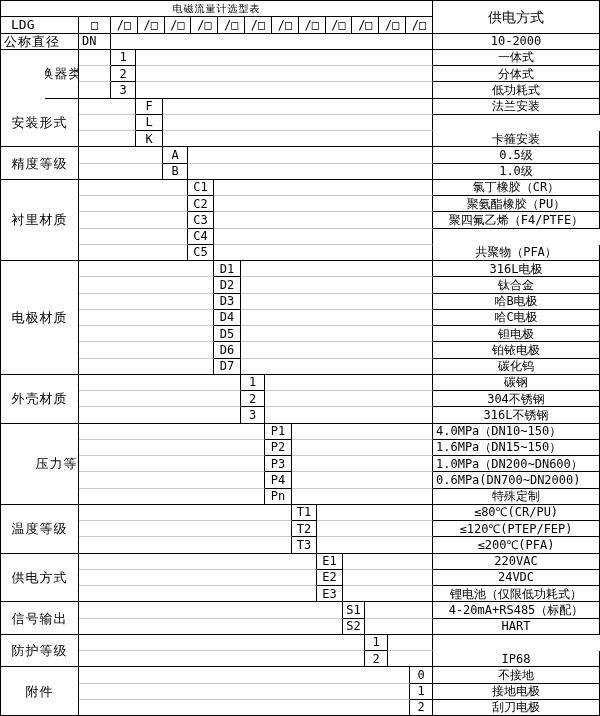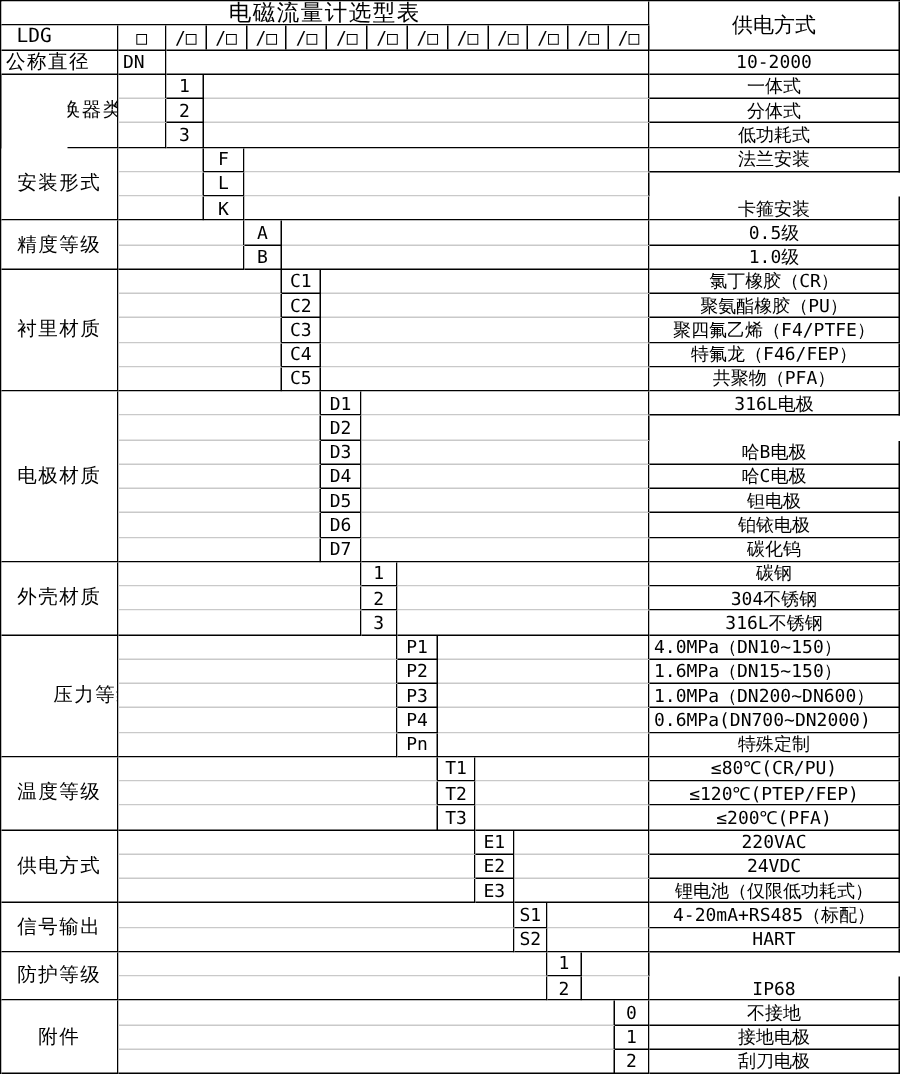--- a/index.html
+++ b/index.html
@@ -26,21 +26,21 @@
     box-sizing:border-box;
     border-right:1px solid var(--border);
     border-bottom:1px solid var(--border);
     background:var(--bg);
     display:flex;align-items:center;justify-content:center;
     overflow:hidden;white-space:nowrap;
     font-size:12px;line-height:1;
   }
   .cell.gray{border-bottom:1px solid var(--gridline);}
   .cell.al{justify-content:flex-start;padding-left:3px;}
-  .title-cell{grid-column:1/16;grid-row:1;font-size:15px;letter-spacing:1px;}
+  .title-cell{grid-column:1/16;grid-row:1;font-size:10px;letter-spacing:1px;}
   .func-header{grid-column:16;grid-row:1/3;font-size:14px;}
   .model-prefix{grid-column:1;grid-row:2;justify-content:flex-start;padding-left:10px;font-size:13px;}
   .model-first-box{grid-column:2;grid-row:2;}
   .slots{
     grid-column:3/16;grid-row:2;
     box-sizing:border-box;
     border-right:1px solid var(--border);
     border-bottom:1px solid var(--border);
     display:flex;background:var(--bg);
   }
@@ -122,33 +122,33 @@
     <div class="cell" style="grid-area: 13 / 6;">C2</div>
     <div class="cell gray" style="grid-area: 13 / 7 / auto / 16;"></div>
     <div class="cell" style="grid-area: 13 / 16;">聚氨酯橡胶（PU）</div>
     <div class="cell gray" style="grid-area: 14 / 2 / auto / 6;"></div>
     <div class="cell" style="grid-area: 14 / 6;">C3</div>
     <div class="cell gray" style="grid-area: 14 / 7 / auto / 16;"></div>
     <div class="cell" style="grid-area: 14 / 16;">聚四氟乙烯（F4/PTFE）</div>
     <div class="cell gray" style="grid-area: 15 / 2 / auto / 6;"></div>
     <div class="cell" style="grid-area: 15 / 6;">C4</div>
     <div class="cell gray" style="grid-area: 15 / 7 / auto / 16;"></div>
-    <div class="cell" style="grid-area: 15 / 16;">特氟龙（F46/FEP）</div>
     <div class="cell" style="grid-area: 16 / 2 / auto / 6;"></div>
     <div class="cell" style="grid-area: 16 / 6;">C5</div>
     <div class="cell" style="grid-area: 16 / 7 / auto / 16;"></div>
     <div class="cell" style="grid-area: 16 / 16;">共聚物（PFA）</div>
     <div class="cell label" style="grid-area: 17 / 1 / span 7;">电极材质</div>
     <div class="cell gray" style="grid-area: 17 / 2 / auto / 7;"></div>
     <div class="cell" style="grid-area: 17 / 7;">D1</div>
     <div class="cell gray" style="grid-area: 17 / 8 / auto / 16;"></div>
     <div class="cell" style="grid-area: 17 / 16;">316L电极</div>
     <div class="cell gray" style="grid-area: 18 / 2 / auto / 7;"></div>
     <div class="cell" style="grid-area: 18 / 7;">D2</div>
     <div class="cell gray" style="grid-area: 18 / 8 / auto / 16;"></div>
+    <div class="cell" style="grid-area: 18 / 16;">钛合金</div>
     <div class="cell gray" style="grid-area: 19 / 2 / auto / 7;"></div>
     <div class="cell" style="grid-area: 19 / 7;">D3</div>
     <div class="cell gray" style="grid-area: 19 / 8 / auto / 16;"></div>
     <div class="cell" style="grid-area: 19 / 16;">哈B电极</div>
     <div class="cell gray" style="grid-area: 20 / 2 / auto / 7;"></div>
     <div class="cell" style="grid-area: 20 / 7;">D4</div>
     <div class="cell gray" style="grid-area: 20 / 8 / auto / 16;"></div>
     <div class="cell" style="grid-area: 20 / 16;">哈C电极</div>
     <div class="cell gray" style="grid-area: 21 / 2 / auto / 7;"></div>
     <div class="cell" style="grid-area: 21 / 7;">D5</div>

